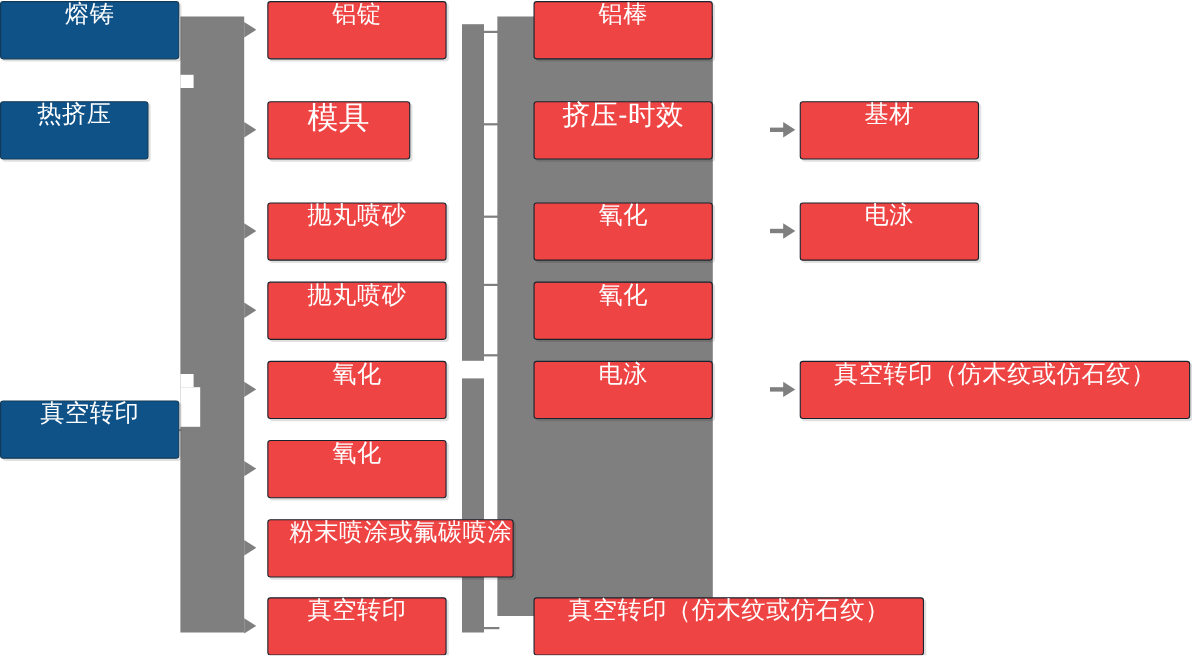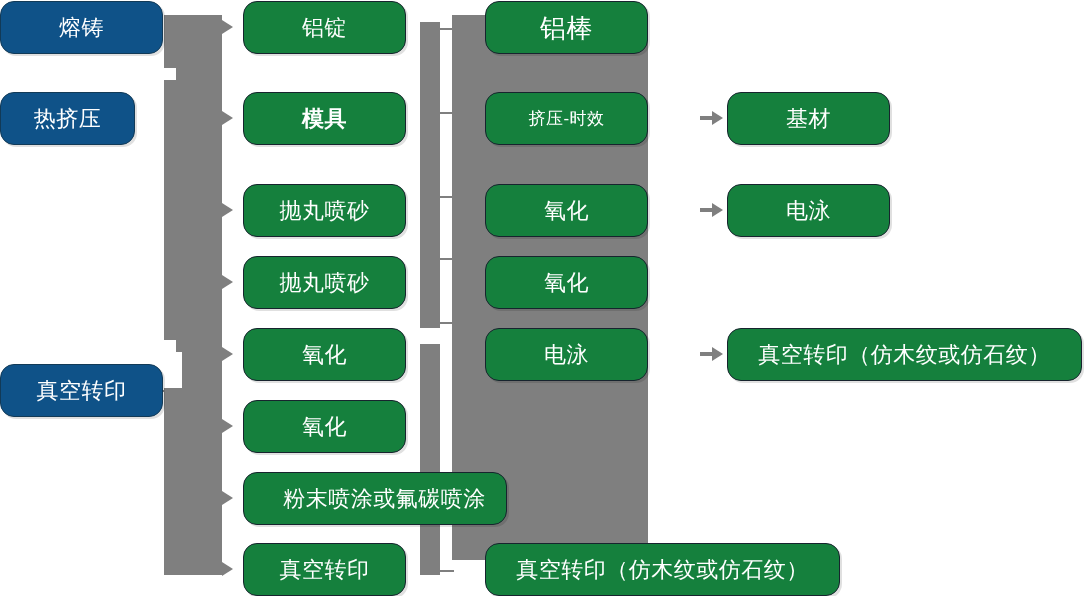--- a/index.html
+++ b/index.html
@@ -43,38 +43,38 @@
   .hairline {
     position: absolute;
     background: #7f7f7f;
     height: 2px;
   }
 
   
   .node {
     position: absolute;
     box-sizing: border-box;
-    border-radius: 14px;
+    border-radius: 3px;
     color: #ffffff;
     display: flex;
-    align-items: center;
+    align-items: flex-start;
     justify-content: center;
     text-align: center;
     letter-spacing: 0.5px;
     border: 1px solid #1a1a1a;
     box-shadow: 2px 2px 0 rgba(0,0,0,0.12);
     white-space: nowrap;
     user-select: none;
   }
   .node.dark {
     background: #0f5288;
     border-color: #123a57;
   }
   .node.light {
-    background: #15803d;
+    background: #ef4444;
     border-color: #17242e;
   }
   .node .lbl {
     display: block;
     line-height: 1;
   }
 </style>
 </head>
 <body>
 
@@ -128,45 +128,45 @@
       </div>
       <div class="node dark" style="left: 0px; top: 92px; width: 135px; height: 53px; font-size: 22px;">
         <span class="lbl">热挤压</span>
       </div>
       <div class="node dark" style="left: 0px; top: 364px; width: 163px; height: 53px; font-size: 22px;">
         <span class="lbl">真空转印</span>
       </div>
       <div class="node light" style="left: 243px; top: 1px; width: 163px; height: 53px; font-size: 22px;">
         <span class="lbl">铝锭</span>
       </div>
-      <div class="node light" style="left: 243px; top: 92px; width: 163px; height: 53px; font-size: 22px; font-weight: bold;">
+      <div class="node light" style="left: 243px; top: 92px; width: 130px; height: 53px; font-size: 28px;">
         <span class="lbl">模具</span>
       </div>
       <div class="node light" style="left: 243px; top: 184px; width: 163px; height: 53px; font-size: 22px;">
         <span class="lbl">抛丸喷砂</span>
       </div>
       <div class="node light" style="left: 243px; top: 256px; width: 163px; height: 53px; font-size: 22px;">
         <span class="lbl">抛丸喷砂</span>
       </div>
       <div class="node light" style="left: 243px; top: 328px; width: 163px; height: 53px; font-size: 22px;">
         <span class="lbl">氧化</span>
       </div>
       <div class="node light" style="left: 243px; top: 400px; width: 163px; height: 53px; font-size: 22px;">
         <span class="lbl">氧化</span>
       </div>
-      <div class="node light" style="left: 243px; top: 472px; width: 264px; height: 53px; font-size: 22px; padding-left: 19px;">
+      <div class="node light" style="left: 243px; top: 472px; width: 224px; height: 53px; font-size: 22px; padding-left: 19px;">
         <span class="lbl">粉末喷涂或氟碳喷涂</span>
       </div>
       <div class="node light" style="left: 243px; top: 543px; width: 163px; height: 53px; font-size: 22px;">
         <span class="lbl">真空转印</span>
       </div>
-      <div class="node light" style="left: 485px; top: 1px; width: 163px; height: 53px; font-size: 26px;">
+      <div class="node light" style="left: 485px; top: 1px; width: 163px; height: 53px; font-size: 22px;">
         <span class="lbl">铝棒</span>
       </div>
-      <div class="node light" style="left: 485px; top: 92px; width: 163px; height: 53px; font-size: 17px;">
+      <div class="node light" style="left: 485px; top: 92px; width: 163px; height: 53px; font-size: 25px;">
         <span class="lbl">挤压-时效</span>
       </div>
       <div class="node light" style="left: 485px; top: 184px; width: 163px; height: 53px; font-size: 22px;">
         <span class="lbl">氧化</span>
       </div>
       <div class="node light" style="left: 485px; top: 256px; width: 163px; height: 53px; font-size: 22px;">
         <span class="lbl">氧化</span>
       </div>
       <div class="node light" style="left: 485px; top: 328px; width: 163px; height: 53px; font-size: 22px;">
         <span class="lbl">电泳</span>

